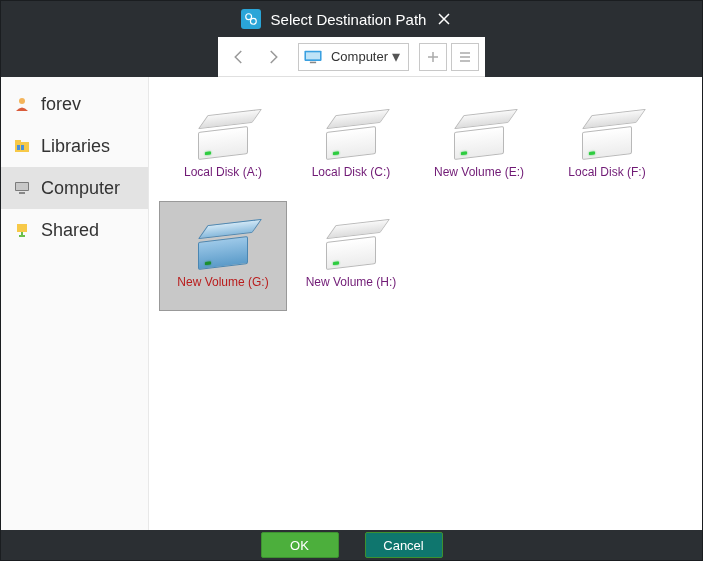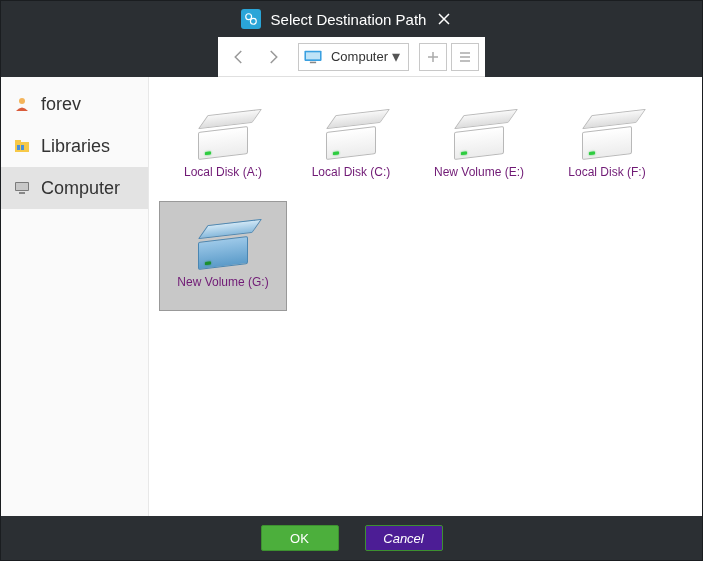--- a/index.html
+++ b/index.html
@@ -21,36 +21,36 @@
 
   .body { flex: 1; display: flex; background: #fff; overflow: hidden; }
   .sidebar { width: 148px; background: #fafafa; border-right: 1px solid #e8e8e8; padding-top: 6px; }
   .side-item { height: 42px; display: flex; align-items: center; padding: 0 12px; gap: 10px; font-size: 18px; color: #333; cursor: pointer; }
   .side-item.selected { background: #e3e3e3; }
   .side-icon { width: 18px; height: 18px; display: flex; align-items: center; justify-content: center; }
 
   .content { flex: 1; padding: 14px 10px; display: flex; flex-wrap: wrap; align-content: flex-start; gap: 0; }
   .drive { width: 128px; height: 110px; display: flex; flex-direction: column; align-items: center; justify-content: center; cursor: pointer; border: 1px solid transparent; }
   .drive.selected { background: #c8c8c8; border: 1px solid #999; }
-  .drive.selected .drive-label { color: #701a75; }
+  .drive.selected .drive-label { color: #b91c1c; }
   .drive-icon { width: 54px; height: 44px; position: relative; margin-bottom: 8px; }
   .drive-label { font-size: 12px; color: #701a75; text-align: center; }
 
   
   .hdd { width: 50px; height: 28px; background: linear-gradient(#fff,#ececec); border: 1px solid #b8b8b8; border-radius: 2px; position: absolute; bottom: 0; left: 2px; transform: skewY(-7deg); }
   .hdd::after { content: ""; position: absolute; left: 6px; bottom: 3px; width: 6px; height: 3px; background: #2ecc40; border-radius: 1px; box-shadow: 0 0 2px #2ecc40; }
   .hdd-top { width: 50px; height: 14px; background: linear-gradient(#f8f8f8,#ddd); border: 1px solid #b8b8b8; position: absolute; top: 2px; left: 2px; transform: skewX(-35deg) skewY(-7deg); transform-origin: bottom left; border-radius: 1px; }
   .hdd.blue { background: linear-gradient(#9cc8e8,#5b9bc9); border-color: #4a86b2; }
   .hdd.blue::after { background: #1b8f2e; box-shadow: 0 0 2px #1b8f2e; }
   .hdd-top.blue { background: linear-gradient(#cfe6f5,#8abbdd); border-color: #4a86b2; }
 
-  .footer { height: 44px; background: #2b2f33; display: flex; align-items: center; justify-content: flex-end; padding: 0 12px; gap: 26px; }
+  .footer { height: 30px; background: #2b2f33; display: flex; align-items: center; justify-content: flex-end; padding: 0 12px; gap: 26px; }
   .btn { width: 78px; height: 26px; border-radius: 2px; display: flex; align-items: center; justify-content: center; font-size: 13px; cursor: pointer; color: #fff; }
   .btn-ok { background: #4caf3c; border: 1px solid #3d9130; }
-  .btn-cancel { background: #4c1d95; border: 1px solid #3d9130; font-style: italic; }
+  .btn-cancel { background: #0f766e; border: 1px solid #3d9130; }
 </style>
 </head>
 <body>
 
 <div class="window">
 
   <div class="titlebar">
     <div class="title-icon">
       <svg viewBox="0 0 24 24">
           <circle cx="8" cy="8" r="5" fill="none" stroke="#fff" stroke-width="2"></circle>
@@ -122,20 +122,29 @@
       <div class="side-item selected">
         <span class="side-icon">
           <svg width="16" height="14" viewBox="0 0 16 14">
               <rect x="1" y="1" width="14" height="9" rx="1" fill="#7a7a7a"></rect>
               <rect x="2" y="2" width="12" height="7" fill="#c8c8c8"></rect>
               <rect x="5" y="11" width="6" height="2" fill="#888"></rect>
             </svg>
         </span>
         <span>Computer</span>
       </div>
+      <div class="side-item">
+        <span class="side-icon">
+          <svg width="16" height="16" viewBox="0 0 16 16">
+              <rect x="3" y="2" width="10" height="8" fill="#f7c948"></rect>
+              <path d="M8 10 V14 M5 14 H11" stroke="#6abf4b" stroke-width="2"></path>
+            </svg>
+        </span>
+        <span>Shared</span>
+      </div>
     </div>
 
     <div class="content">
       <div class="drive">
         <div class="drive-icon">
             <div class="hdd-top"></div>
             <div class="hdd"></div>
           </div>
         <div class="drive-label">Local Disk (A:)</div>
       </div>
@@ -160,20 +169,27 @@
           </div>
         <div class="drive-label">Local Disk (F:)</div>
       </div>
       <div class="drive selected">
         <div class="drive-icon">
             <div class="hdd-top blue"></div>
             <div class="hdd blue"></div>
           </div>
         <div class="drive-label">New Volume (G:)</div>
       </div>
+      <div class="drive">
+        <div class="drive-icon">
+            <div class="hdd-top"></div>
+            <div class="hdd"></div>
+          </div>
+        <div class="drive-label">New Volume (H:)</div>
+      </div>
     </div>
   </div>
 
   <div class="footer">
     <div class="btn btn-ok">OK</div>
     <div class="btn btn-cancel">Cancel</div>
   </div>
 </div>
 
 </body></html>

